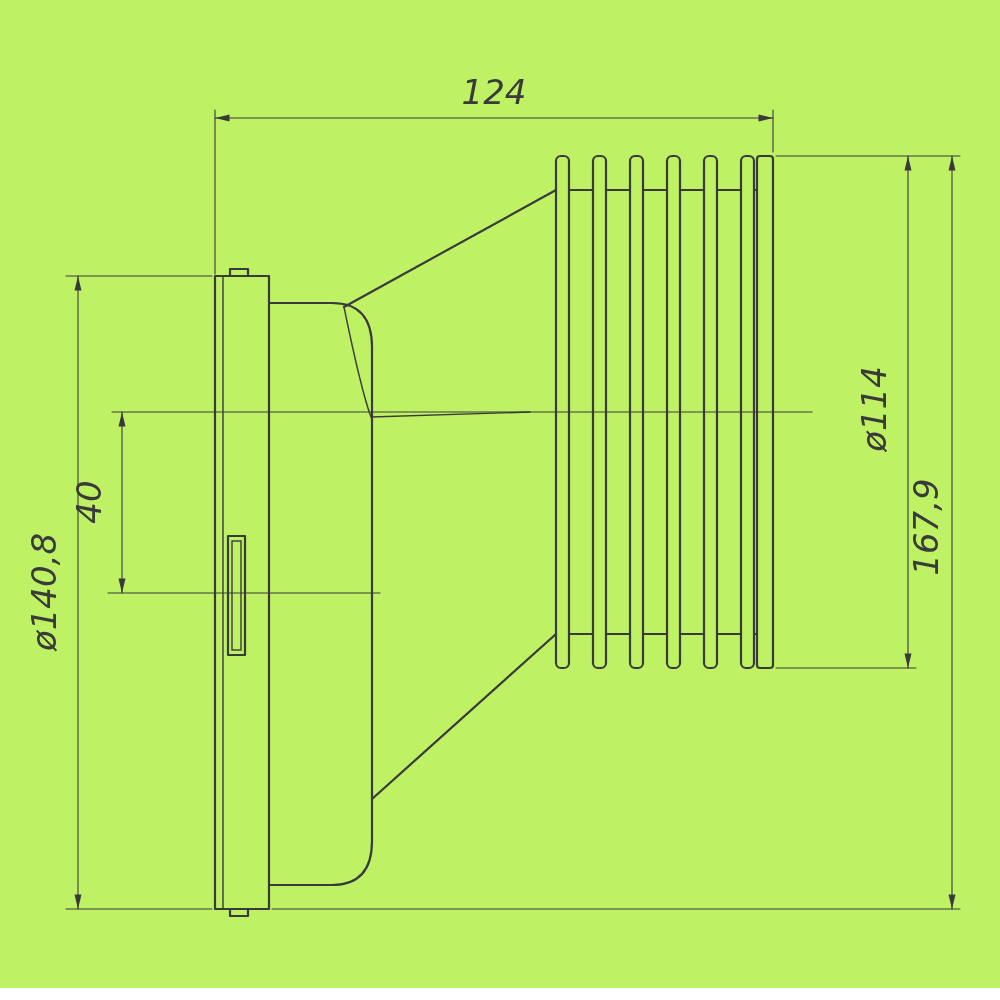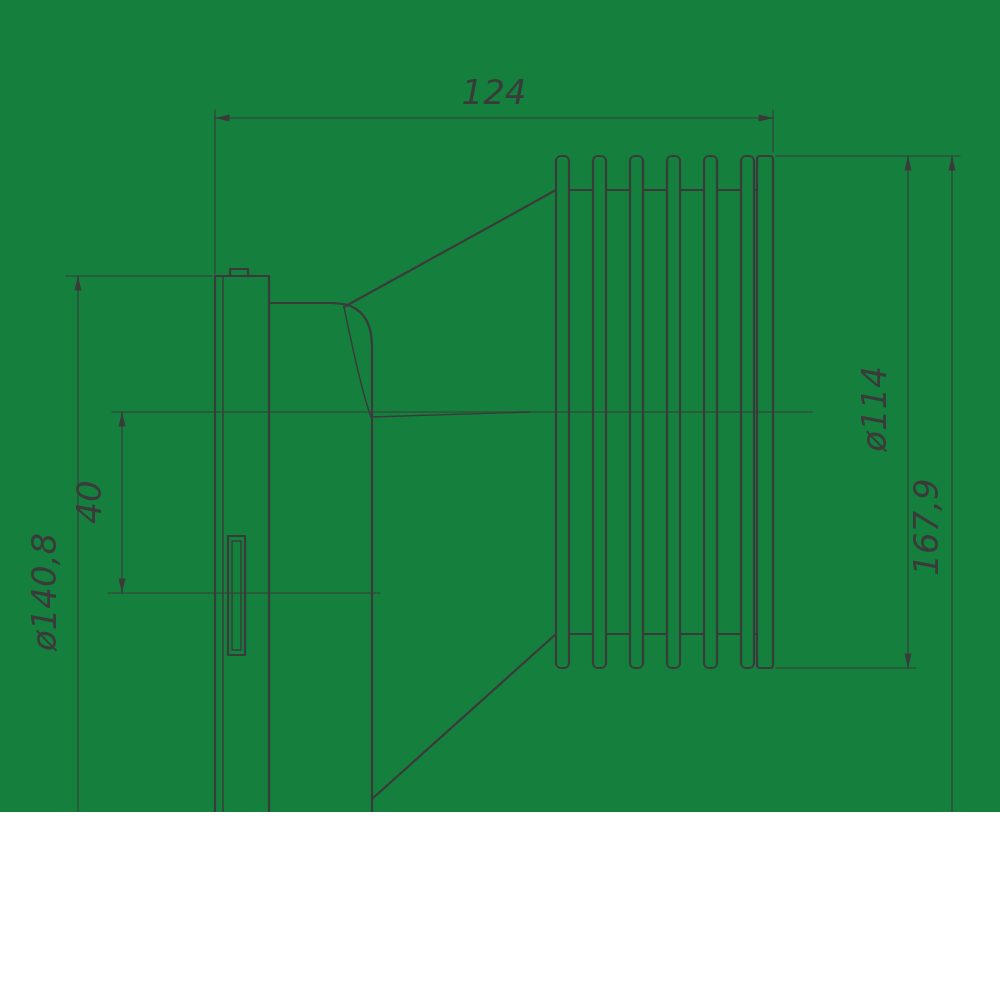--- a/index.html
+++ b/index.html
@@ -1,19 +1,19 @@
 <!DOCTYPE html>
 <html><head>
 <meta charset="utf-8">
 <style>
   html,body{margin:0;padding:0;background:#ffffff;}
   .canvas{
     position:relative;
-    width:1000px;height:812px;
-    background:#15803d;
+    width:1000px;height:988px;
+    background:#bef264;
     font-family:"DejaVu Sans",sans-serif;
     overflow:hidden;
   }
   svg{display:block;}
   .outline{stroke:#3a3a3a;stroke-width:2.2;fill:none;stroke-linecap:round;stroke-linejoin:round;}
   .outline-thin{stroke:#3a3a3a;stroke-width:1.4;fill:none;stroke-linecap:round;}
   .mid{stroke:#3a3a3a;stroke-width:1.8;fill:none;stroke-linecap:round;}
   .thin{stroke:#3a3a3a;stroke-width:1.1;fill:none;stroke-linecap:round;}
   .dim-text{
     font-family:"DejaVu Sans",sans-serif;

